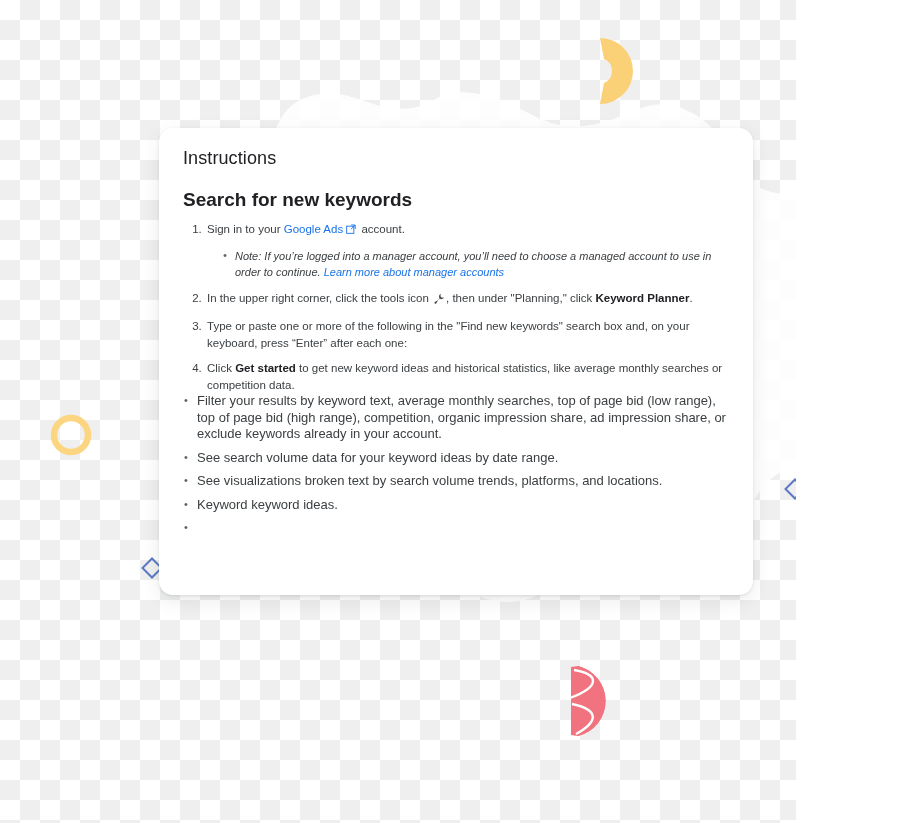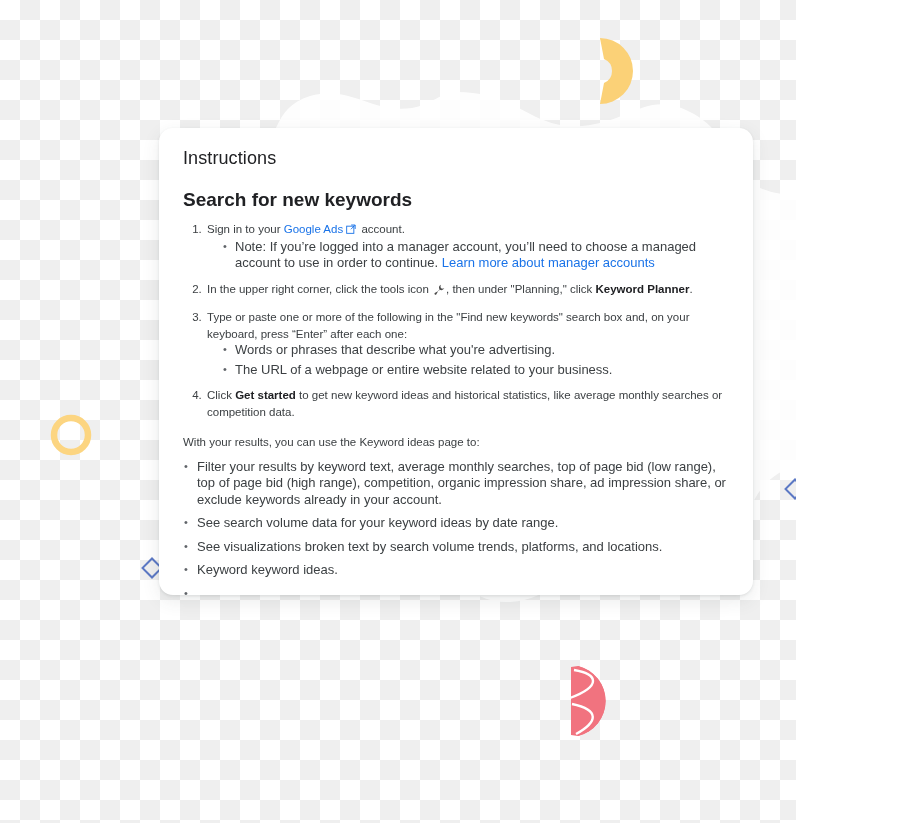--- a/index.html
+++ b/index.html
@@ -77,26 +77,27 @@
     color: #3c4043;
     line-height: 16.5px;
   }
   .steps > li {
     margin-bottom: 9px;
     padding-left: 2px;
   }
   .steps > li:last-child { margin-bottom: 0; }
 
   .sub {
-    margin: 0 0 0 0;
+    margin: 9px 0 0 0;
     padding: 0 0 0 16px;
     list-style: none;
-    font-size: 13px;
-    color: #3c4043;
-    line-height: 16.5px;
+    font-size: 11px;
+    color: #3c4043;
+    line-height: 16.5px;
+    font-style: italic;
   }
   .sub > li {
     position: relative;
     padding-left: 12px;
     margin-bottom: 3px;
   }
   .sub > li::before {
     content: "\2022";
     position: absolute;
     left: 0;
@@ -249,37 +250,28 @@
       </li>
 
       <li>
         <span>In the upper right corner, click the tools icon </span><span class="wrench"><svg width="12" height="12" viewBox="0 0 16 16" xmlns="http://www.w3.org/2000/svg" aria-hidden="true">
               <path d="M10.4 1.1 A4.6 4.6 0 0 0 9.0 7.6 L7.7 8.9 L2.3 12.0 A1.4 1.4 0 0 0 2.4 13.9 A1.4 1.4 0 0 0 4.3 14.0 L7.3 8.5 L8.6 7.2 A4.6 4.6 0 0 0 15.0 5.8 L11.8 6.3 L9.9 4.4 Z" fill="#4a4a4a"></path>
             </svg></span><span>, then under "Planning," click </span><b>Keyword Planner</b><span>.</span>
       </li>
 
       <li>
         <span>Type or paste one or more of the following in the "Find new keywords" search box and, on your keyboard, press “Enter” after each one:</span>
-        <ul class="sub">
-          <li>
-            <span>Words or phrases that describe what you're advertising.</span>
-          </li>
-          <li>
-            <span>The URL of a webpage or entire website related to your business.</span>
-          </li>
-        </ul>
       </li>
 
       <li>
         <span>Click </span><b>Get started</b><span> to get new keyword ideas and historical statistics, like average monthly searches or competition data.</span>
       </li>
 
     </ol>
 
-    <p class="results-intro">With your results, you can use the Keyword ideas page to:</p>
 
     <ul class="results-list">
       <li>
         <span>Filter your results by keyword text, average monthly searches, top of page bid (low range), top of page bid (high range), competition, organic impression share, ad impression share, or exclude keywords already in your account.</span>
       </li>
       <li>
         <span>See search volume data for your keyword ideas by date range.</span>
       </li>
       <li>
         <span>See visualizations broken text by search volume trends, platforms, and locations.</span>

